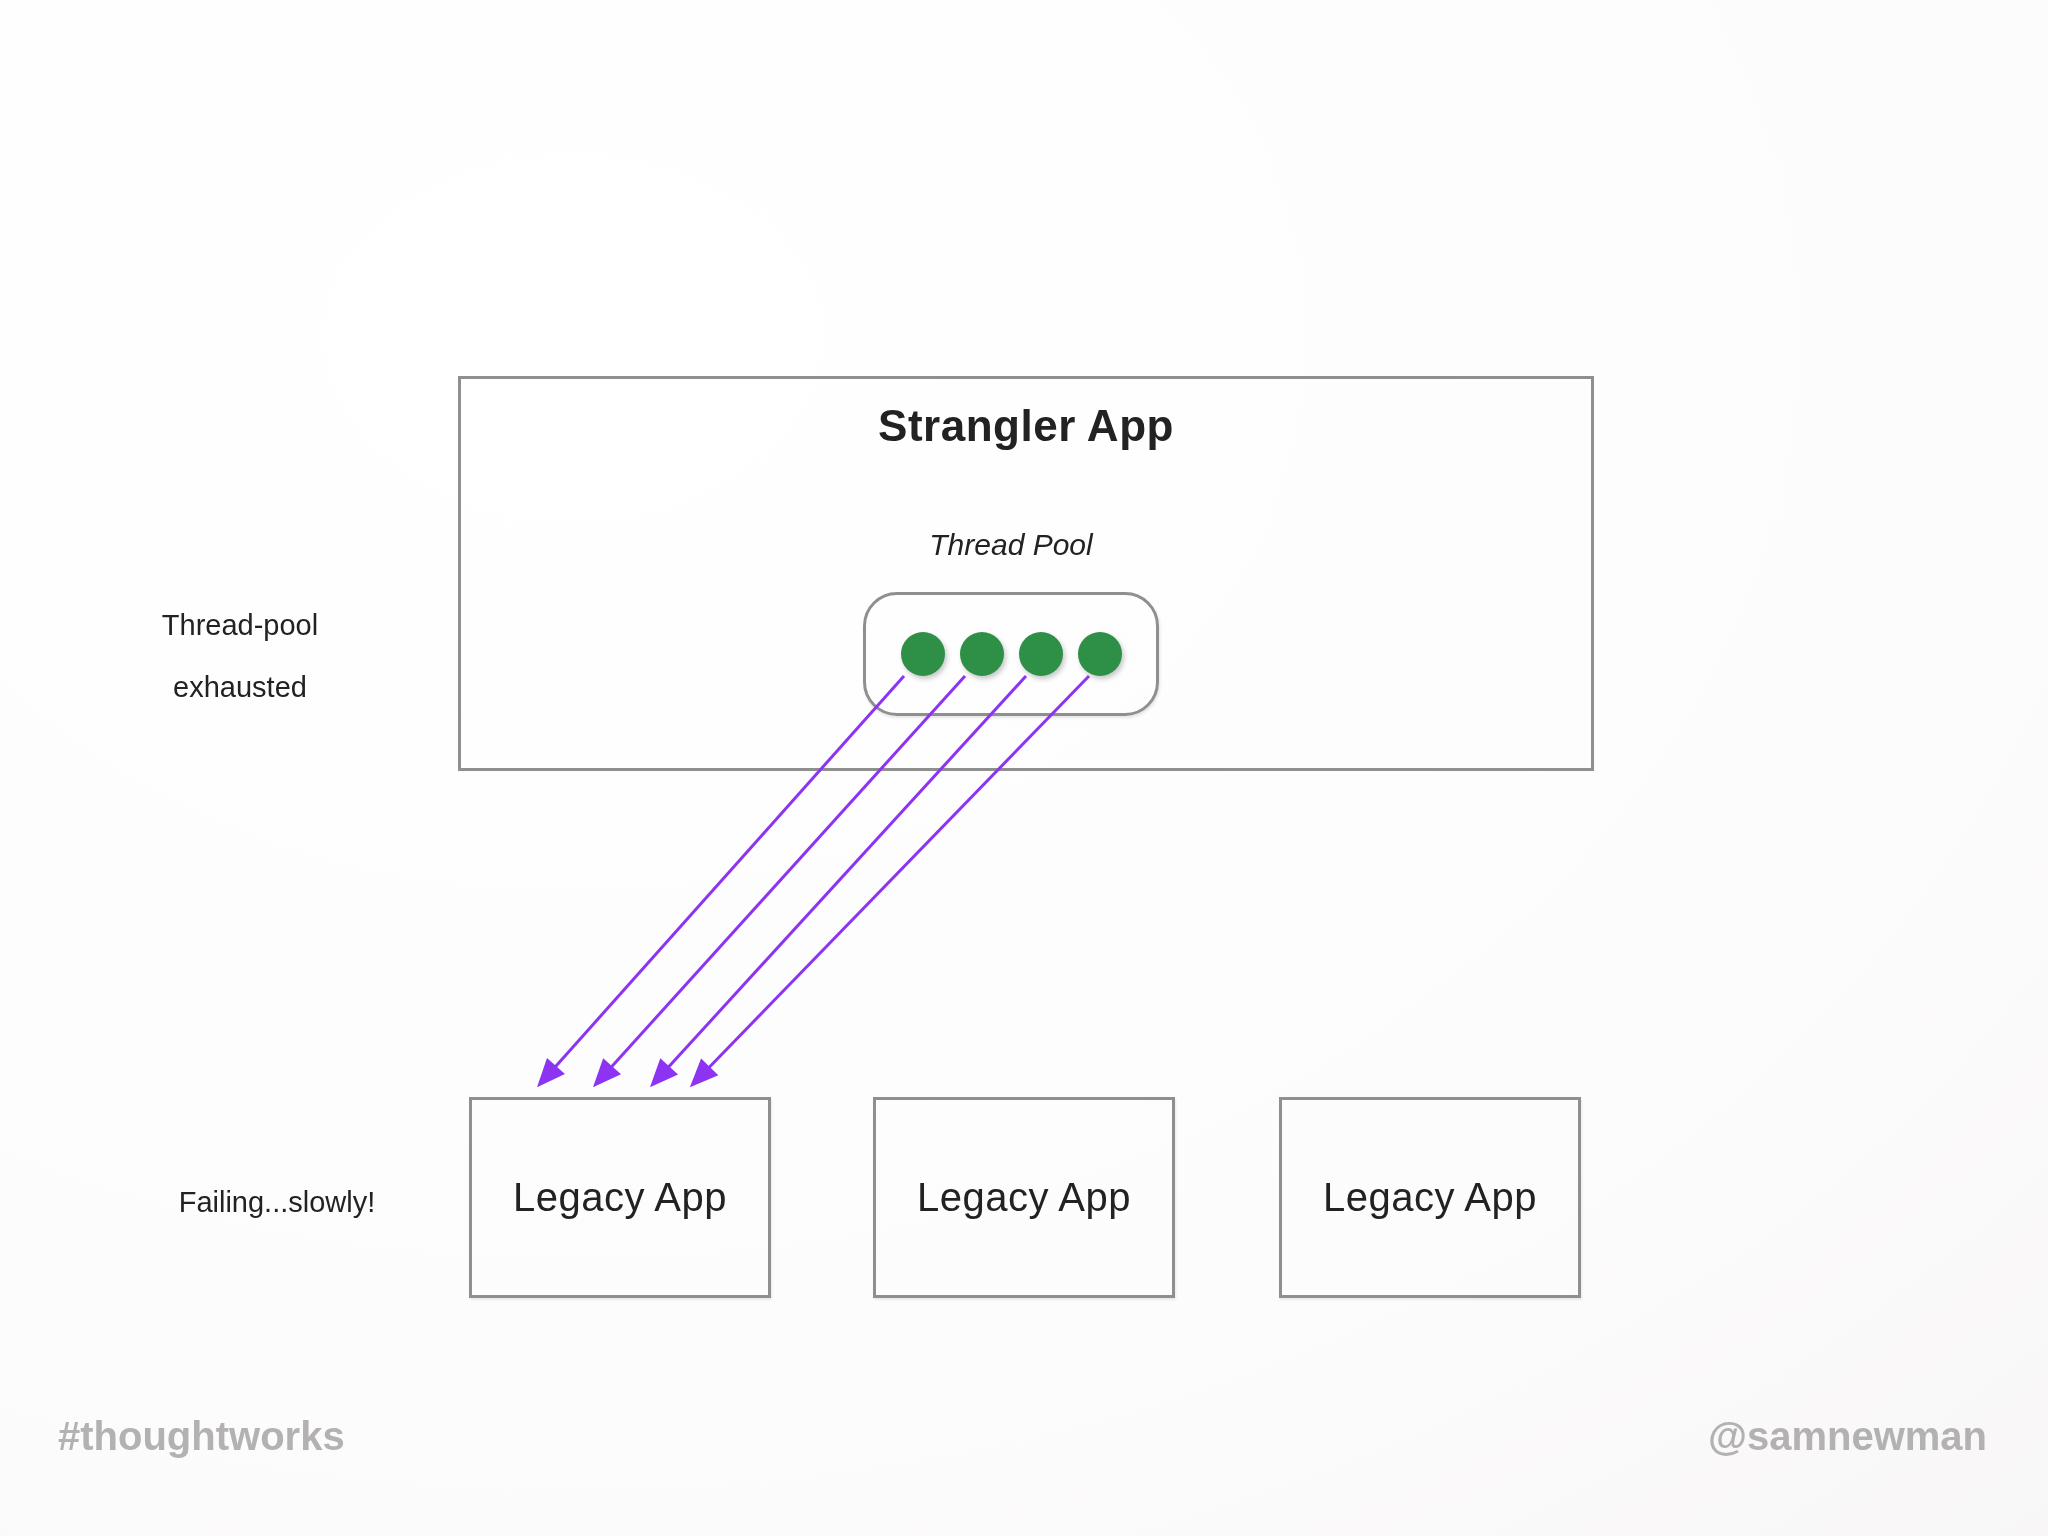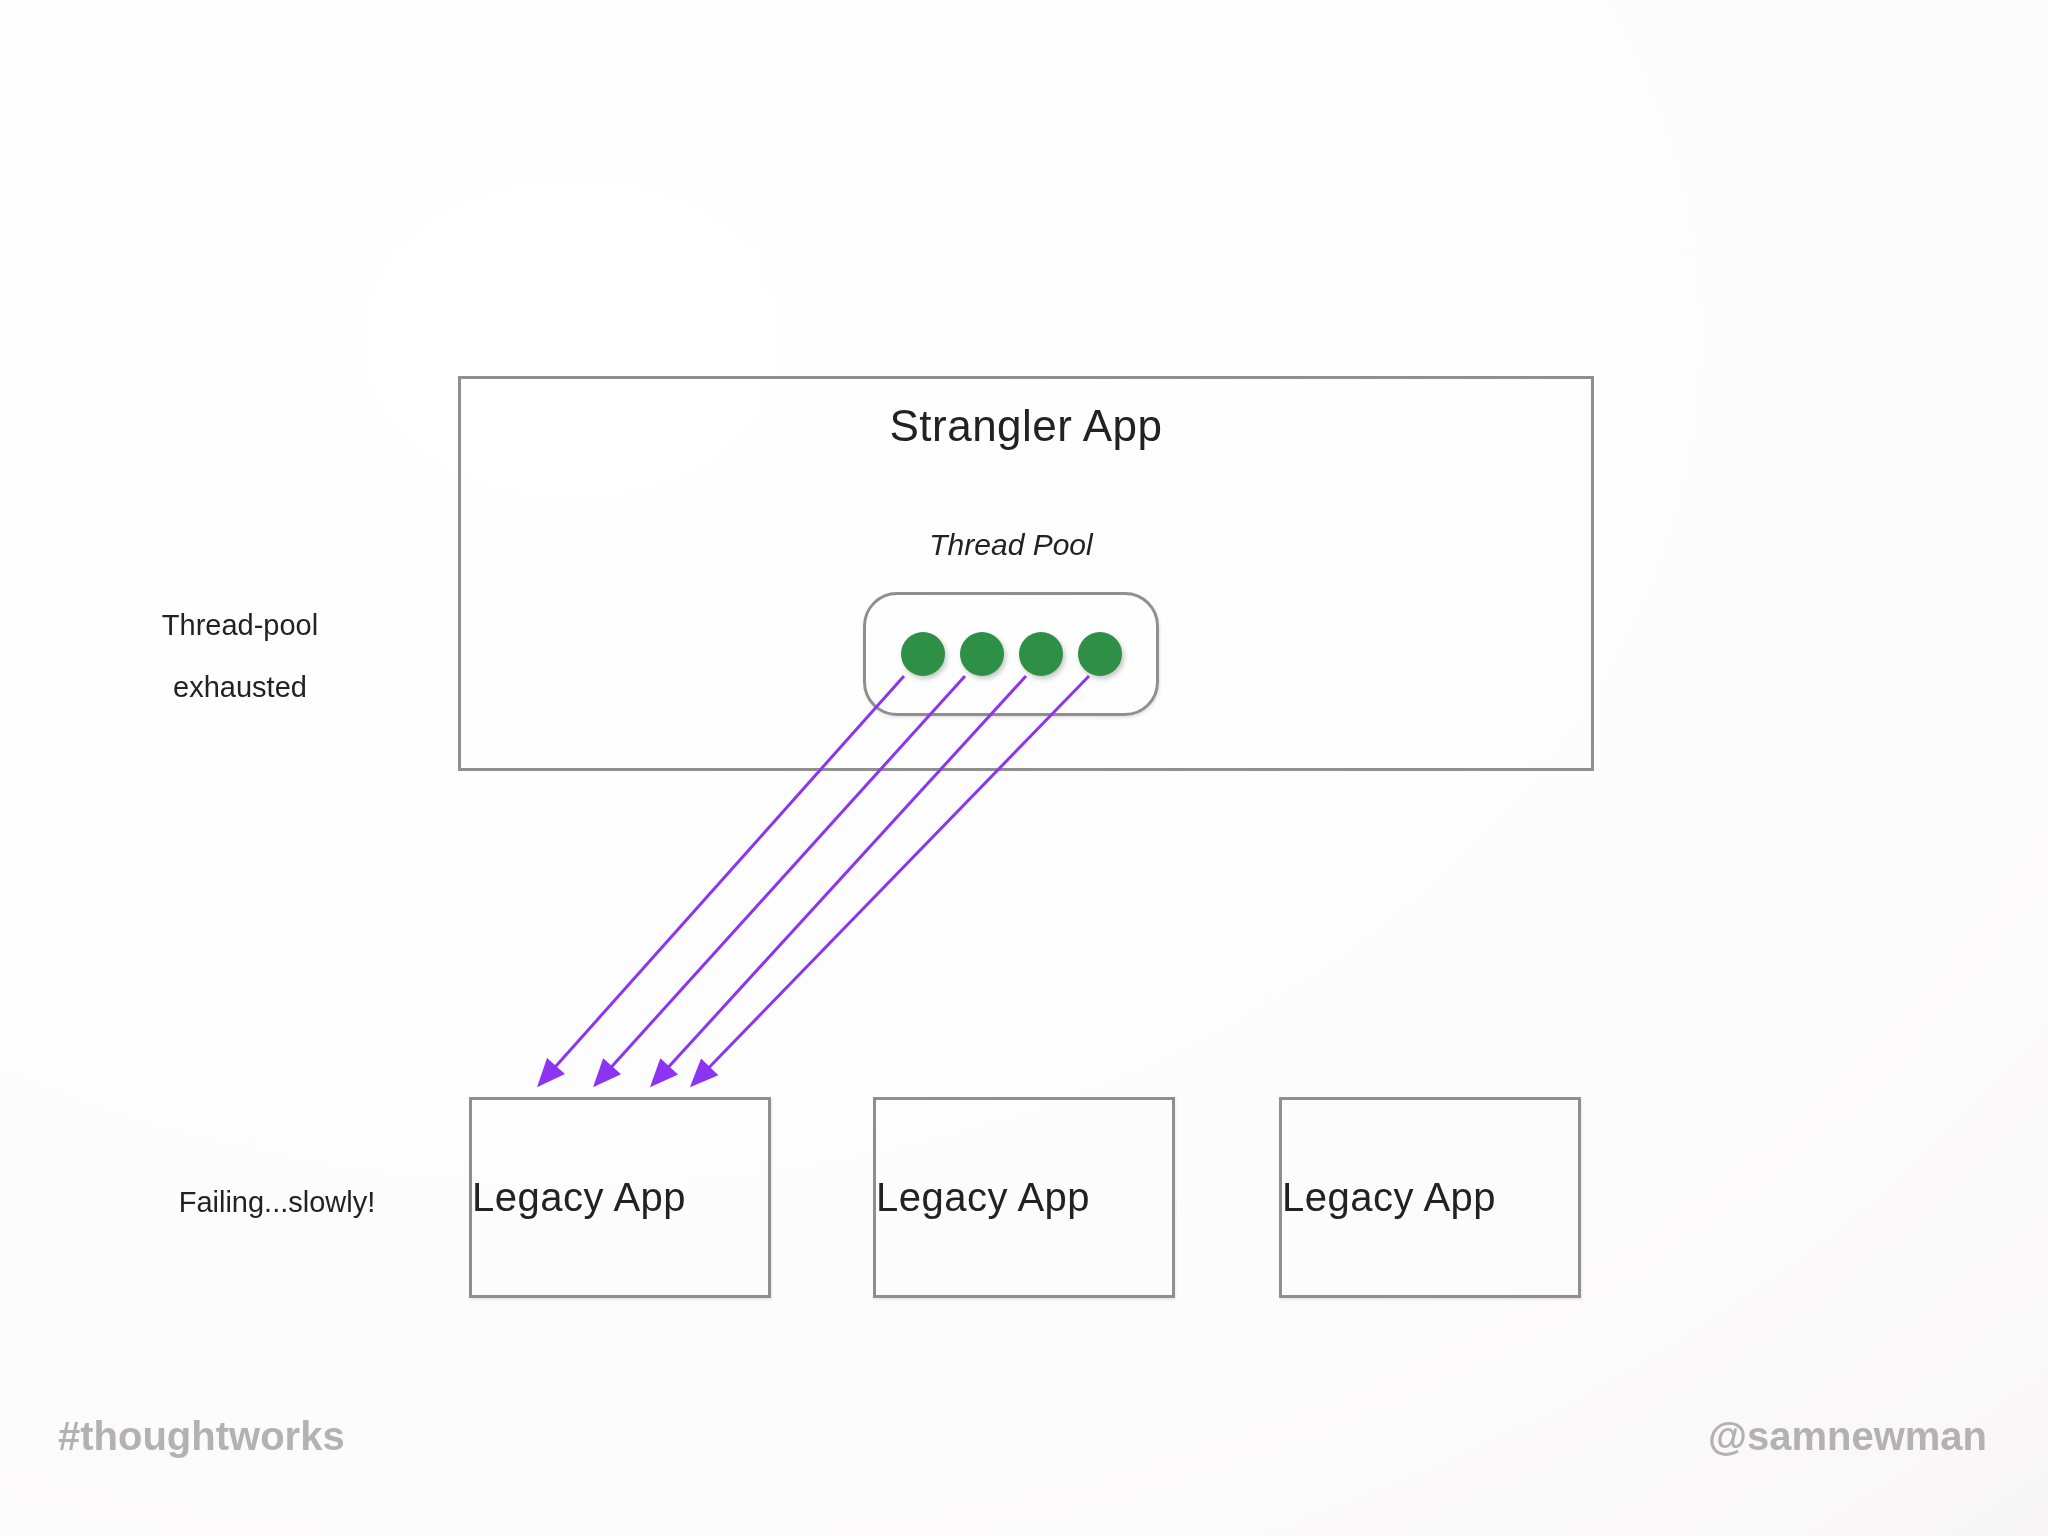--- a/index.html
+++ b/index.html
@@ -27,21 +27,21 @@
     width: 1136px;
     height: 395px;
     border: 3px solid var(--border, #8f8f8f);
     background: transparent;
     box-sizing: border-box;
   }
   .box-title {
     margin-top: 22px;
     text-align: center;
     font-size: 44px;
-    font-weight: 400;
+    font-weight: 700;
     letter-spacing: 0.5px;
     color: var(--text, #222);
   }
   .tp-label {
     position: absolute;
     left: 863px;
     top: 528px;
     width: 296px;
     text-align: center;
     font-size: 30px;
@@ -74,21 +74,21 @@
   }
   .legacy-box {
     position: absolute;
     top: 1097px;
     width: 302px;
     height: 201px;
     border: 3px solid var(--border, #8f8f8f);
     box-sizing: border-box;
     display: flex;
     align-items: center;
-    justify-content: flex-start;
+    justify-content: center;
     font-size: 40px;
     font-weight: 300;
     letter-spacing: 0.5px;
     color: var(--text, #222);
     background: transparent;
     box-shadow: 1px 2px 2px rgba(0,0,0,0.08);
   }
   .legacy-1 { left: 469px; }
   .legacy-2 { left: 873px; }
   .legacy-3 { left: 1279px; }

